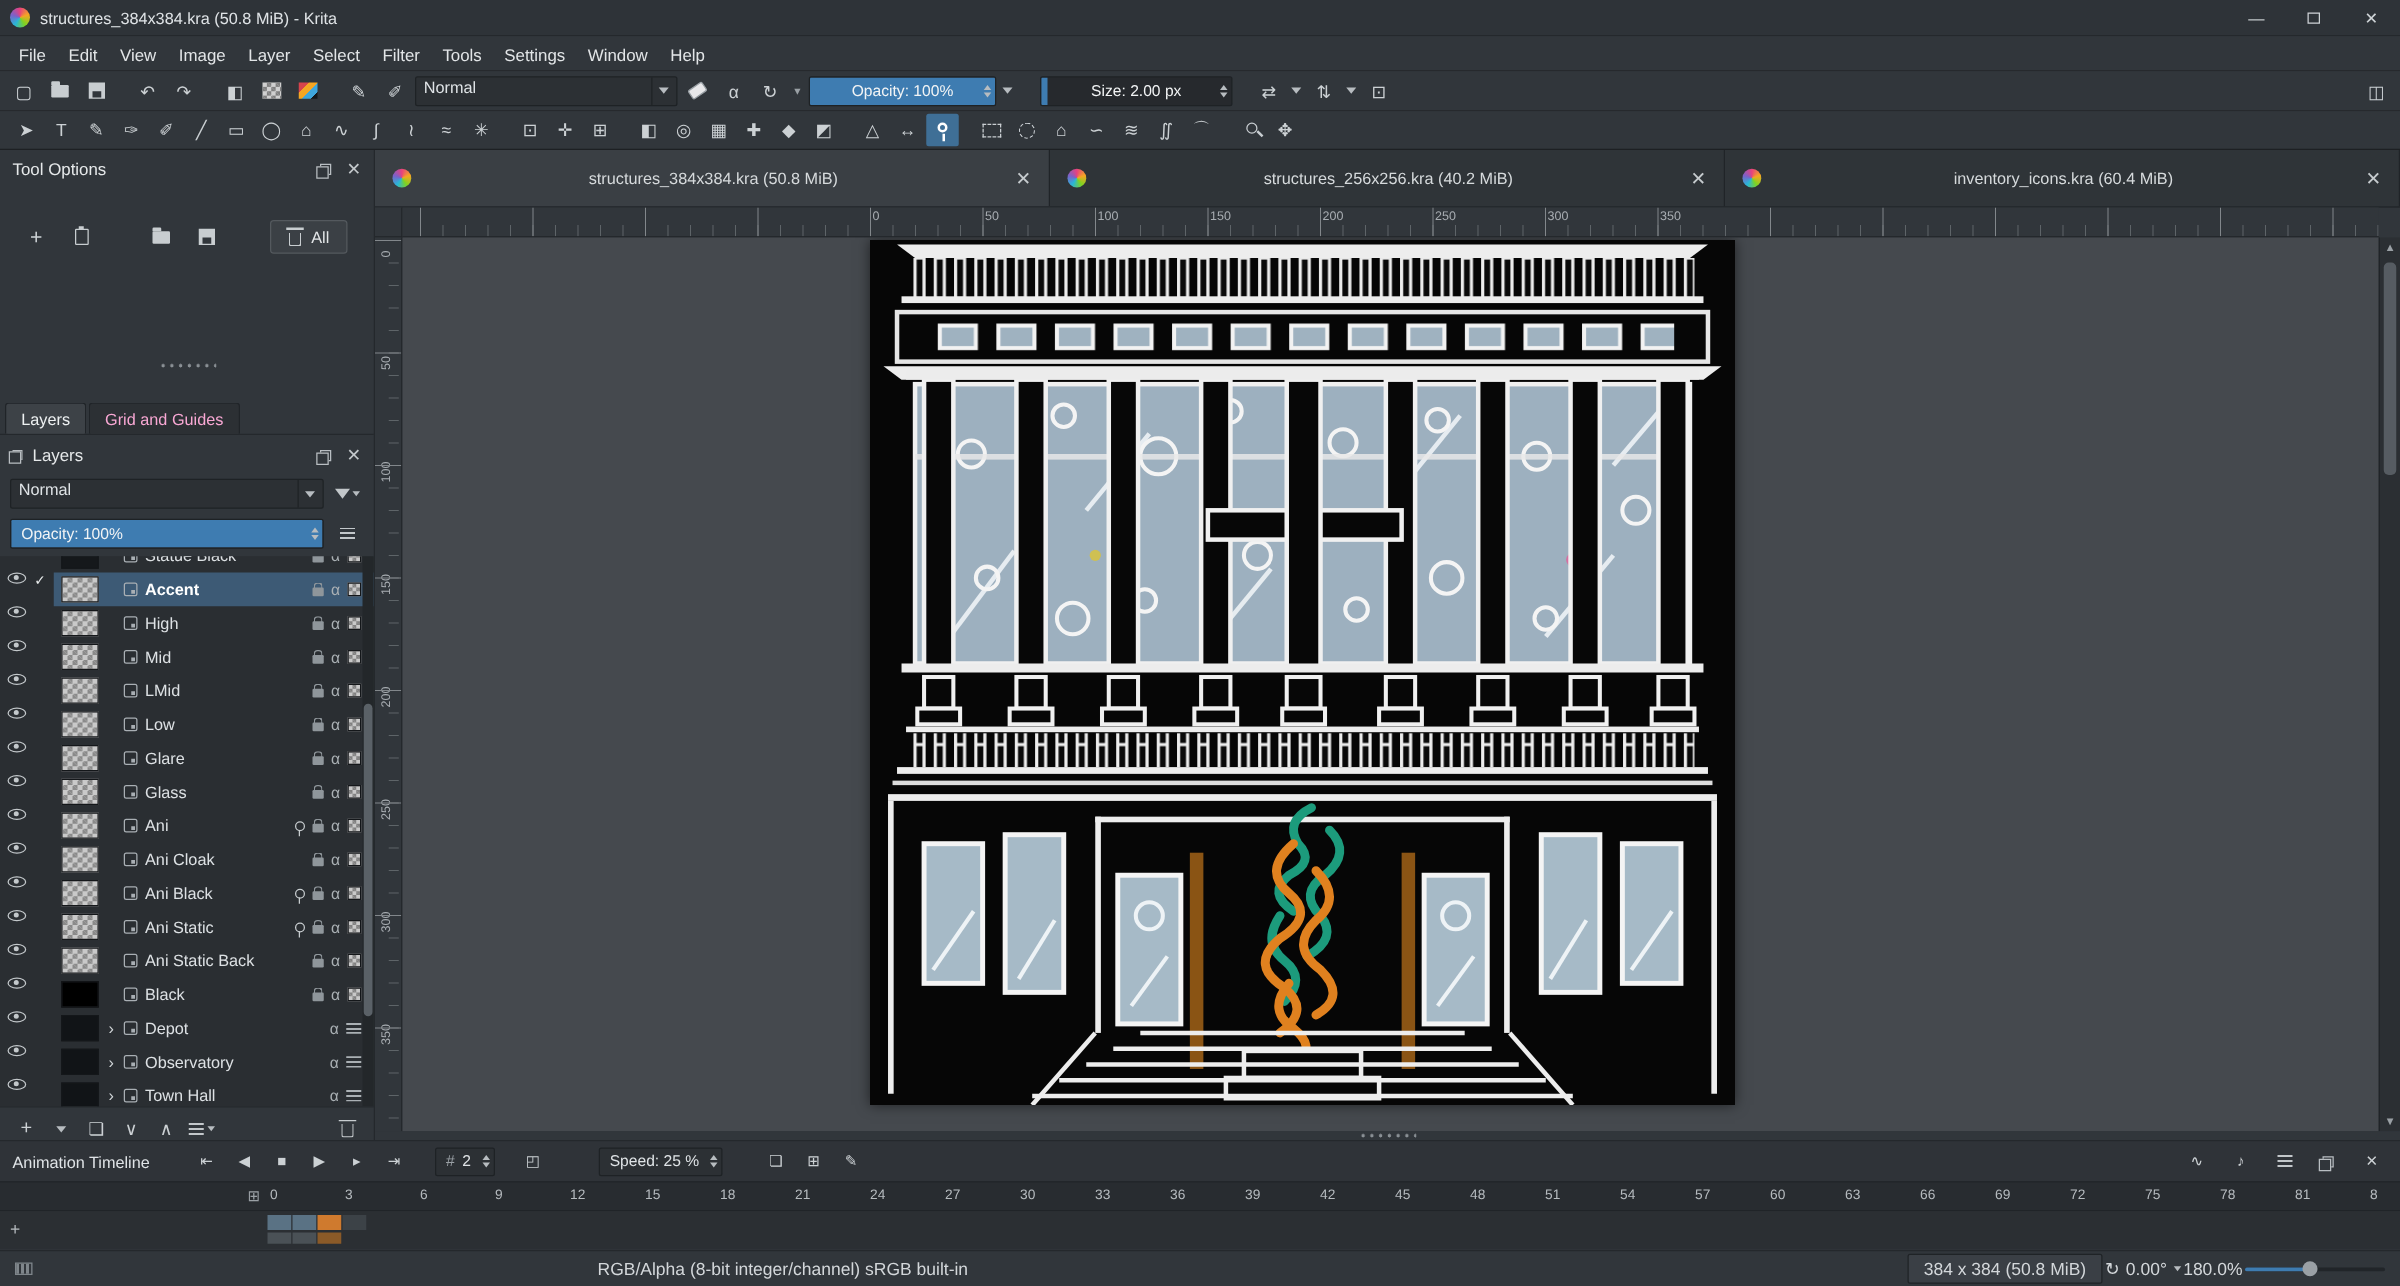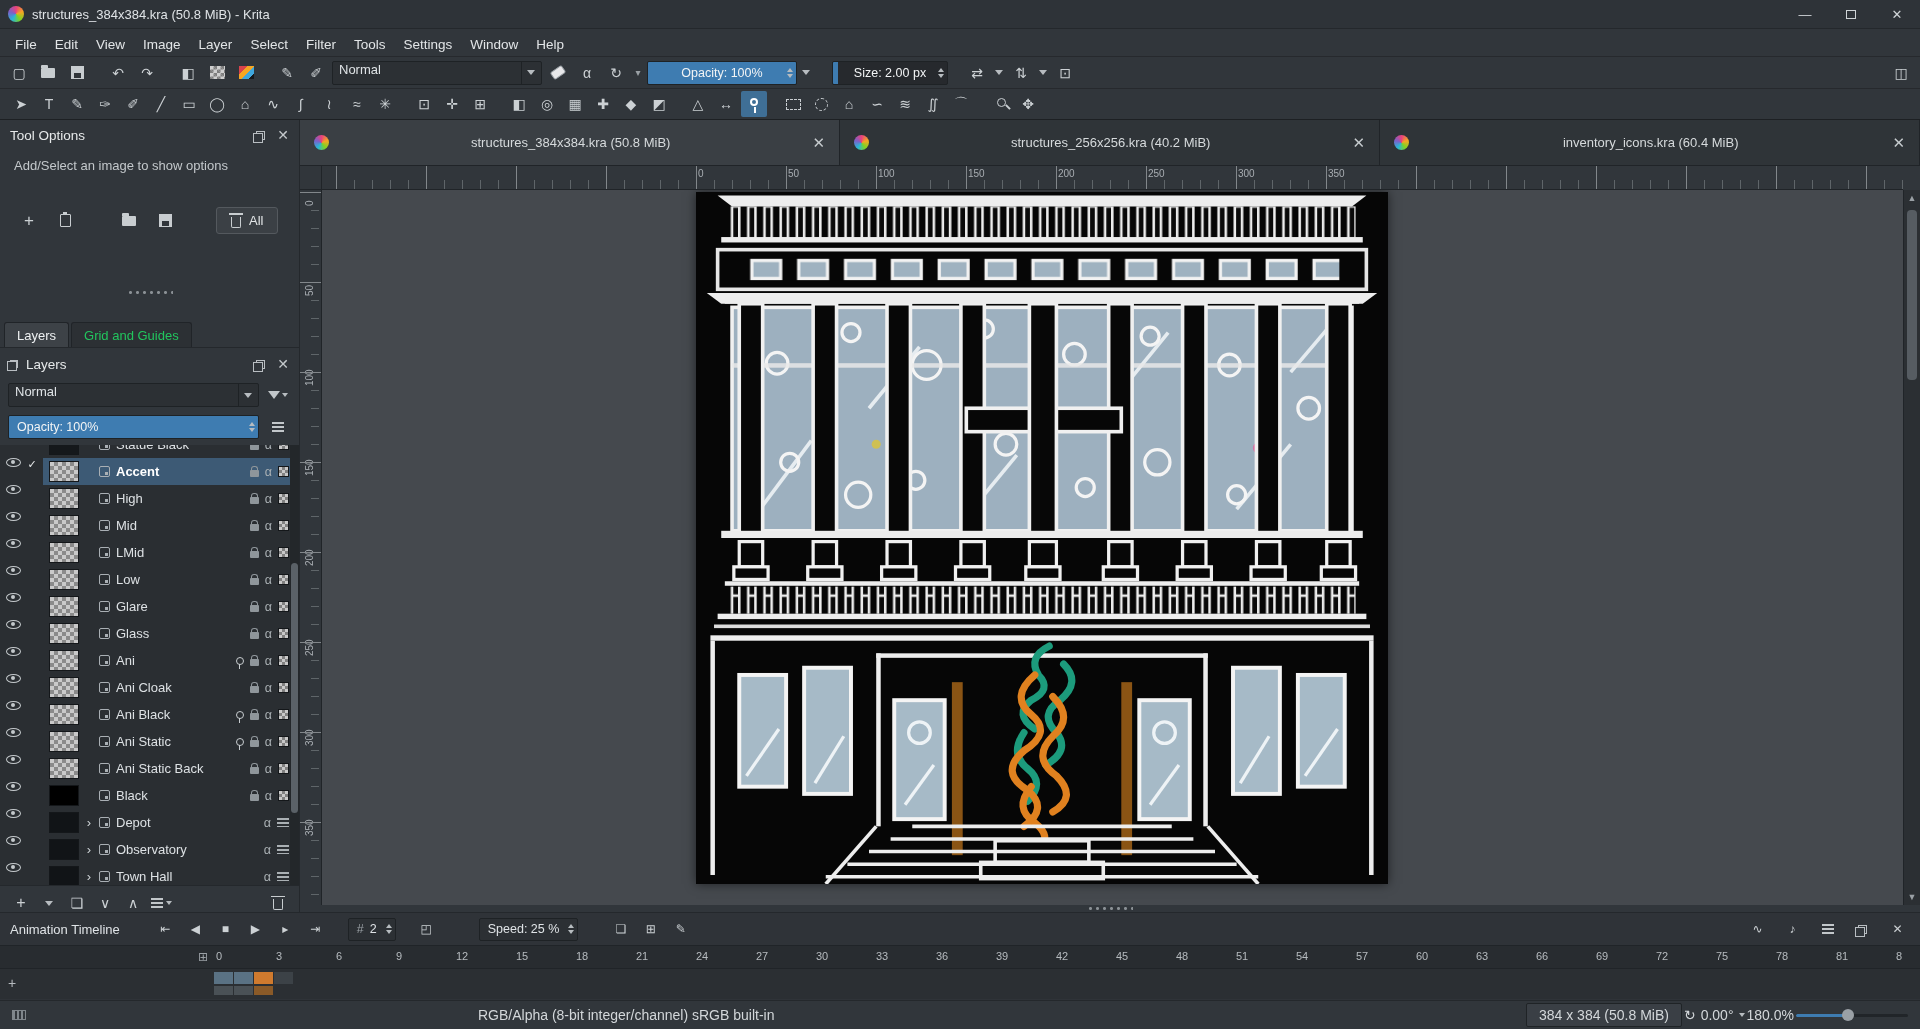--- a/index.html
+++ b/index.html
@@ -102,21 +102,21 @@
   .xbtn{background:none;border:none;color:#c4c9cc;font-size:14px;padding:0;display:flex;align-items:center}
   #to-hint{padding:8px 14px;color:#c3c8cb;font-size:13px}
   #to-btnrow{display:flex;align-items:center;gap:10px;padding:26px 16px 0 16px}
   #to-btnrow .gap{width:18px}
   .btn{height:27px;padding:0 14px;background:#3b4045;border:1px solid #54595e;border-radius:3px;
        display:flex;gap:8px;align-items:center;color:#e2e5e7;font-size:13px}
   #lp-grip{position:absolute;top:170px;left:0;right:0;display:flex;justify-content:center}
   #ptabs{position:absolute;top:198px;left:0;right:0;height:30px;display:flex;align-items:flex-end;gap:2px;
          padding-left:4px;border-bottom:1px solid #24282c}
   .ptab{padding:5px 12px 4px;background:#2c3034;border:1px solid #202428;border-bottom:none;
-        border-radius:3px 3px 0 0;font-size:13px;color:#22c55e}
+        border-radius:3px 3px 0 0;font-size:13px;color:#f9a8d4}
   .ptab.active{background:#3d4247;color:#eef1f2}
   #layersdock{position:absolute;top:229px;left:0;right:0;bottom:0}
   .lrowset{display:flex;gap:6px;padding:3px 8px;align-items:center}
   .lrowset .dropdown{flex:1}
   .lrowset .slider{flex:1;justify-content:flex-start;padding-left:8px}
   #layerlist{position:relative;height:440px;margin-top:2px;background:#2a2e32;overflow:hidden}
   .lrow{display:flex;height:27px;padding-left:6px;gap:5px}
   .lrow.cut-top{margin-top:-14px}
   .lrow .lmain{flex:1;display:flex;align-items:center;gap:6px;height:100%;padding:0 6px;min-width:0}
   .lrow.selected .lmain{background:#3d5a75}
@@ -338,21 +338,21 @@
     <span class="txt">Opacity: 100%</span>
     <span class="spins">
         <span class="tri-up-s"></span>
         <span class="tri-dn-s"></span>
       </span>
   </div>
   <button class="tbtn mini">
       <span class="tri-dn"></span>
     </button>
   <span style="width:14px"></span>
-  <div class="slider" style="width:116px">
+  <div class="slider" style="width:154px">
     <div class="fill" style="width:5px"></div>
     <span class="txt">Size: 2.00 px</span>
     <span class="spins">
         <span class="tri-up-s"></span>
         <span class="tri-dn-s"></span>
       </span>
   </div>
   <span style="width:10px"></span>
   <button class="tbtn">
       <span class="g">⇄</span>
@@ -545,21 +545,20 @@
     <span>Tool Options</span>
     <span class="sp">
       <button class="xbtn">
           <span class="i-float"></span>
         </button>
       <button class="xbtn">
           <span>✕</span>
         </button>
     </span>
   </div>
-  <div id="to-hint">Add/Select an image to show options</div>
   <div id="to-btnrow">
     <button class="tbtn">
         <span class="g" style="font-size:17px">+</span>
       </button>
     <button class="tbtn">
         <span class="i-clip"></span>
       </button>
     <span class="gap"></span>
     <button class="tbtn">
         <span class="i-folder"></span>

